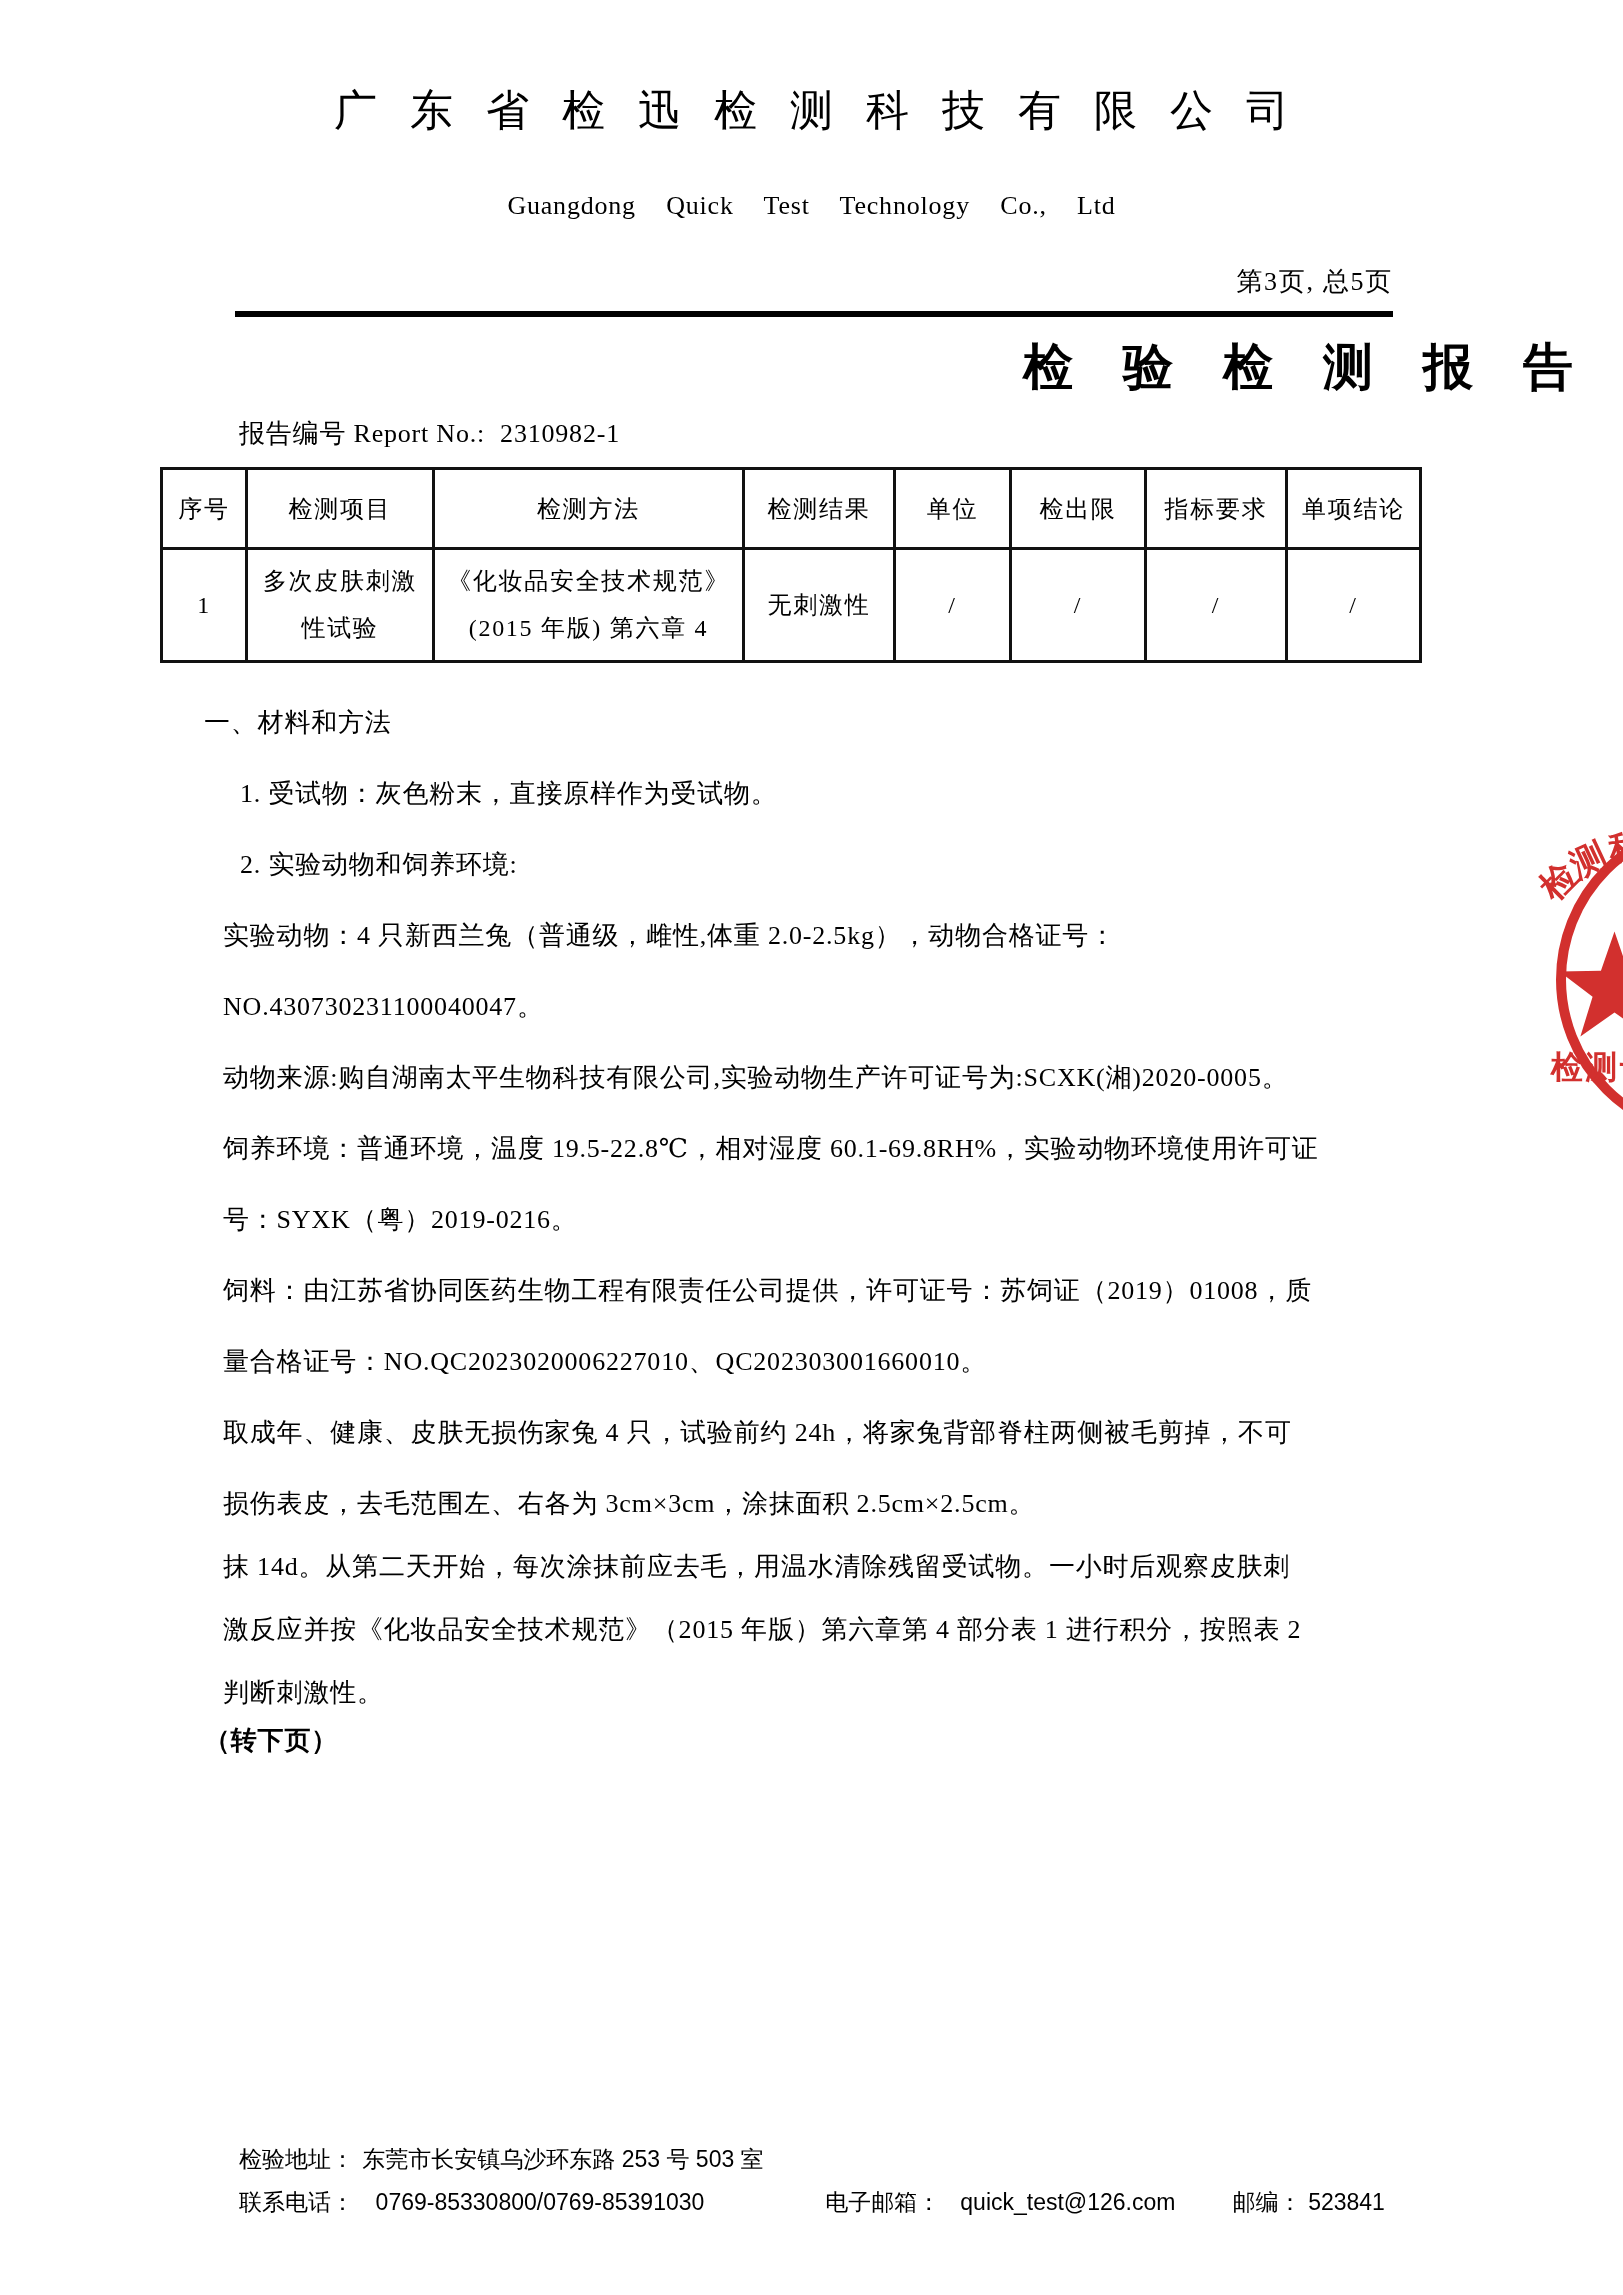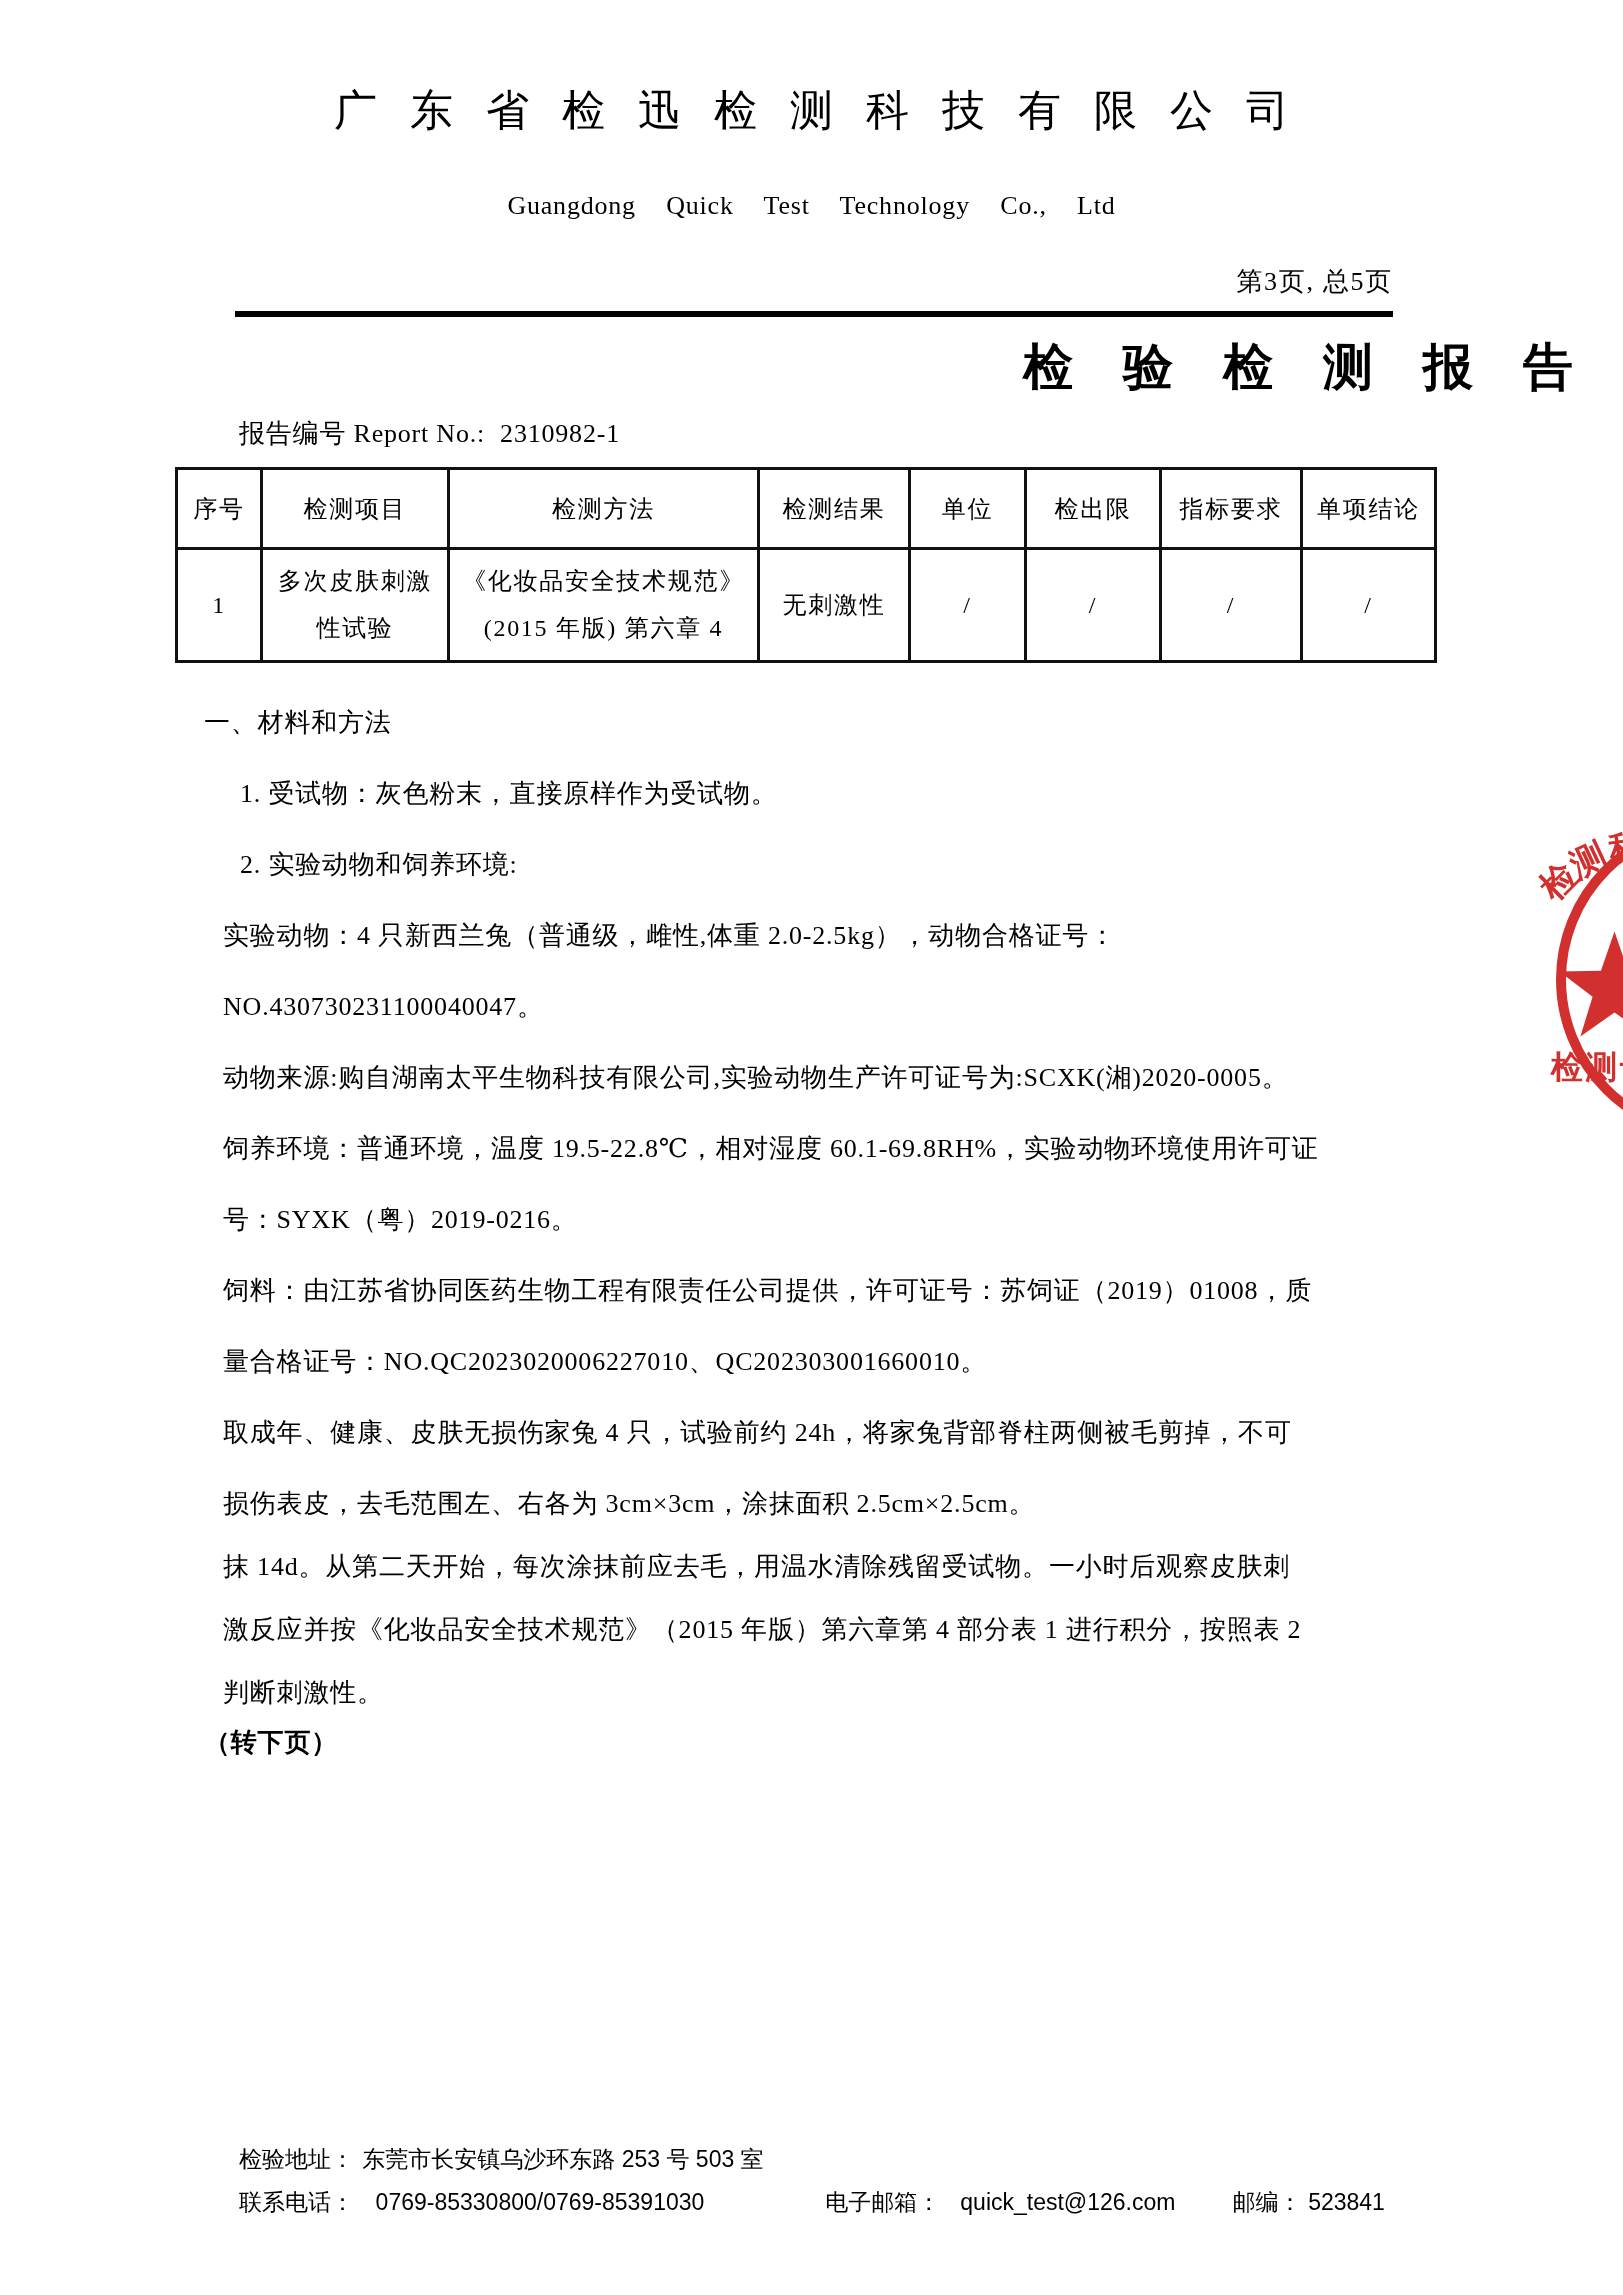--- a/index.html
+++ b/index.html
@@ -37,21 +37,21 @@
     text-align:right;font-size:50px;font-weight:bold;
     letter-spacing:50px;text-indent:50px;white-space:nowrap;
   }
   .report-line{
     position:absolute;top:416px;left:239px;
     font-size:26px;letter-spacing:0.8px;
   }
   .report-line .val{margin-left:15px;}
   
   table.results{
-    position:absolute;top:467px;left:175px;
+    position:absolute;top:467px;left:160px;
     border-collapse:collapse;table-layout:fixed;
     font-size:24px;
   }
   table.results th,table.results td{
     border:3.3px solid #111;
     text-align:center;vertical-align:middle;
     padding:0 3.3px;font-weight:normal;
     letter-spacing:1.7px;
   }
   table.results tr.hdr{height:80px;}
@@ -60,21 +60,21 @@
   
   .body-block{
     position:absolute;top:695px;left:204px;width:1223px;
     font-size:26px;letter-spacing:0.8px;
   }
   .b-line{line-height:37px;margin-top:34px;white-space:nowrap;}
   .b-line:first-child{margin-top:9px;}
   .b-line.tight{margin-top:26px;}
   .b-line.item{padding-left:36px;}
   .b-line.para{padding-left:19px;}
-  .b-line.note{margin-top:13.3px;font-weight:bold;}
+  .b-line.note{margin-top:13.3px;font-weight:bold;font-family:Liberation Mono, monospace;}
   
   .stamp{
     position:absolute;left:1549px;top:815px;width:75px;height:333px;
     pointer-events:none;
   }
   .stamp-circle{
     position:absolute;left:6.7px;top:4.2px;width:301px;height:301px;
     border:10px solid var(--stamp,#d2302e);border-radius:50%;
   }
   .stamp-star{

